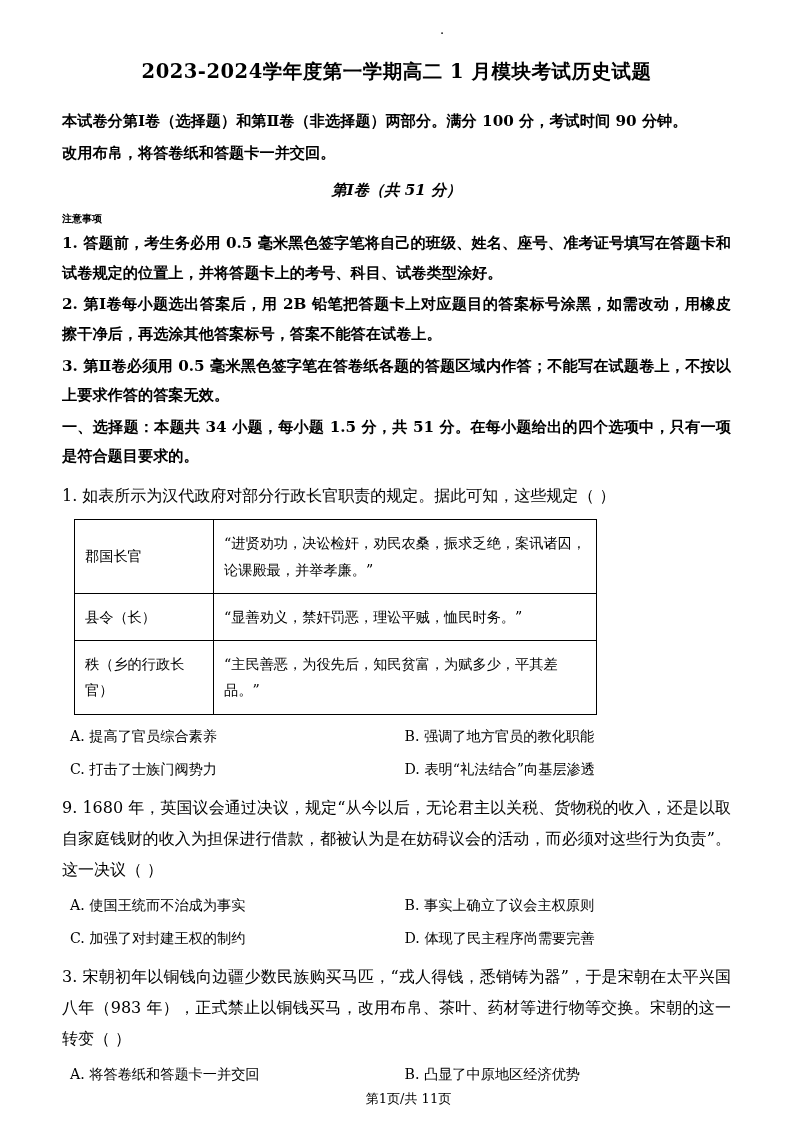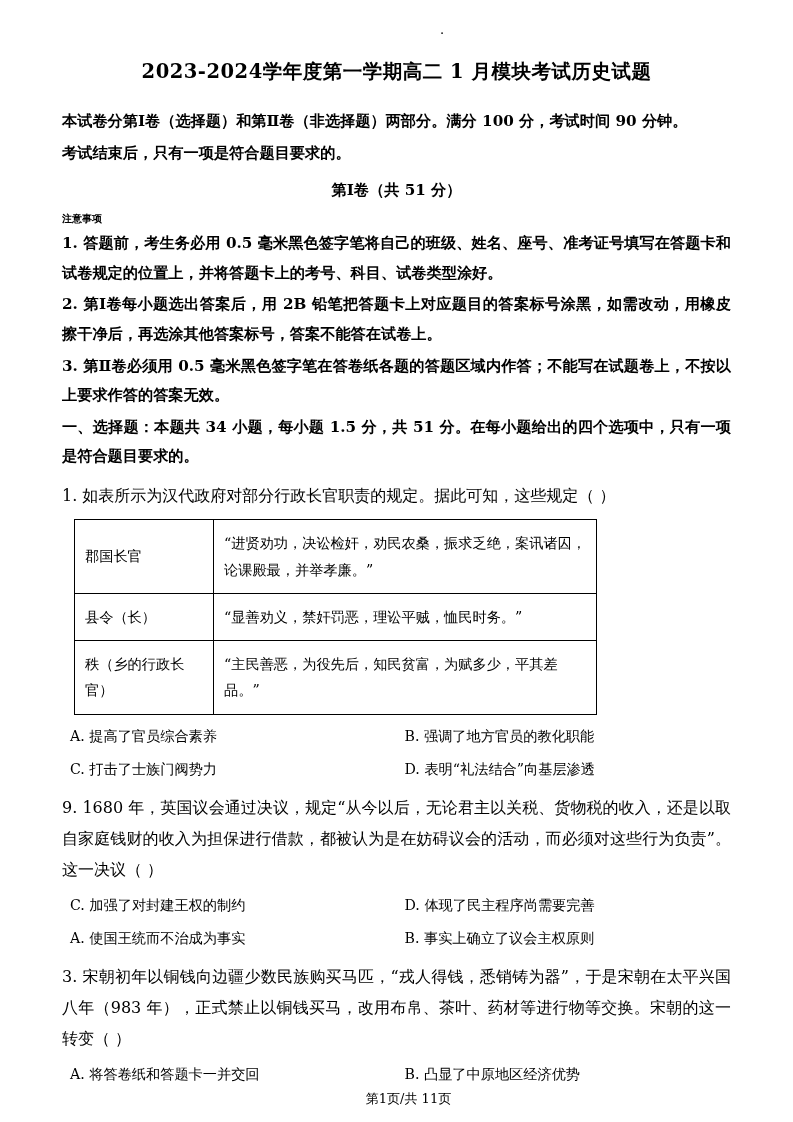--- a/index.html
+++ b/index.html
@@ -37,20 +37,21 @@
   }
   .para.bold {
     font-weight: bold;
   }
   .center-line {
     text-align: center;
     font-size: 15.2px;
     line-height: 2.0;
     font-weight: bold;
     margin: 6px 0 4px 0;
+    font-style: italic;
   }
   .notice-head {
     font-size: 10px;
     line-height: 2.0;
     font-weight: bold;
     margin: 2px 0 0 0;
   }
   .q-text {
     font-size: 16px;
     line-height: 1.95;
@@ -111,21 +112,21 @@
 </head>
 <body>
 
 <div class="page">
 
   <div class="dot-mark">.</div>
 
   <div class="title">2023-2024学年度第一学期高二 1 月模块考试历史试题</div>
 
   <div class="para bold">本试卷分第Ⅰ卷（选择题）和第Ⅱ卷（非选择题）两部分。满分 100 分，考试时间 90 分钟。</div>
-  <div class="para bold">考试结束后，只有一项是符合题目要求的。</div>
+  <div class="para bold">改用布帛，将答卷纸和答题卡一并交回。</div>
 
   <div class="center-line">第Ⅰ卷（共 51 分）</div>
 
   <div class="notice-head">注意事项</div>
 
   <div class="para bold">1. 答题前，考生务必用 0.5 毫米黑色签字笔将自己的班级、姓名、座号、准考证号填写在答题卡和试卷规定的位置上，并将答题卡上的考号、科目、试卷类型涂好。</div>
   <div class="para bold">2. 第Ⅰ卷每小题选出答案后，用 2B 铅笔把答题卡上对应题目的答案标号涂黑，如需改动，用橡皮擦干净后，再选涂其他答案标号，答案不能答在试卷上。</div>
   <div class="para bold">3. 第Ⅱ卷必须用 0.5 毫米黑色签字笔在答卷纸各题的答题区域内作答；不能写在试题卷上，不按以上要求作答的答案无效。</div>
 
   <div class="para bold">一、选择题：本题共 34 小题，每小题 1.5 分，共 51 分。在每小题给出的四个选项中，只有一项是符合题目要求的。</div>
@@ -153,26 +154,26 @@
     <div class="o">A. 提高了官员综合素养</div>
     <div class="o">B. 强调了地方官员的教化职能</div>
   </div>
   <div class="opts">
     <div class="o">C. 打击了士族门阀势力</div>
     <div class="o">D. 表明“礼法结合”向基层渗透</div>
   </div>
 
   <div class="q-text">9. 1680 年，英国议会通过决议，规定“从今以后，无论君主以关税、货物税的收入，还是以取自家庭钱财的收入为担保进行借款，都被认为是在妨碍议会的活动，而必须对这些行为负责”。这一决议（        ）</div>
   <div class="opts">
+    <div class="o">A. 使国王统而不治成为事实</div>
+    <div class="o">B. 事实上确立了议会主权原则</div>
+  </div>
+  <div class="opts">
     <div class="o">C. 加强了对封建王权的制约</div>
     <div class="o">D. 体现了民主程序尚需要完善</div>
-  </div>
-  <div class="opts">
-    <div class="o">A. 使国王统而不治成为事实</div>
-    <div class="o">B. 事实上确立了议会主权原则</div>
   </div>
 
   <div class="q-text">3. 宋朝初年以铜钱向边疆少数民族购买马匹，“戎人得钱，悉销铸为器”，于是宋朝在太平兴国八年（983 年），正式禁止以铜钱买马，改用布帛、茶叶、药材等进行物等交换。宋朝的这一转变（        ）</div>
   <div class="opts">
     <div class="o">A. 将答卷纸和答题卡一并交回</div>
     <div class="o">B. 凸显了中原地区经济优势</div>
   </div>
 
   <div class="footer">第1页/共 11页</div>
 </div>

